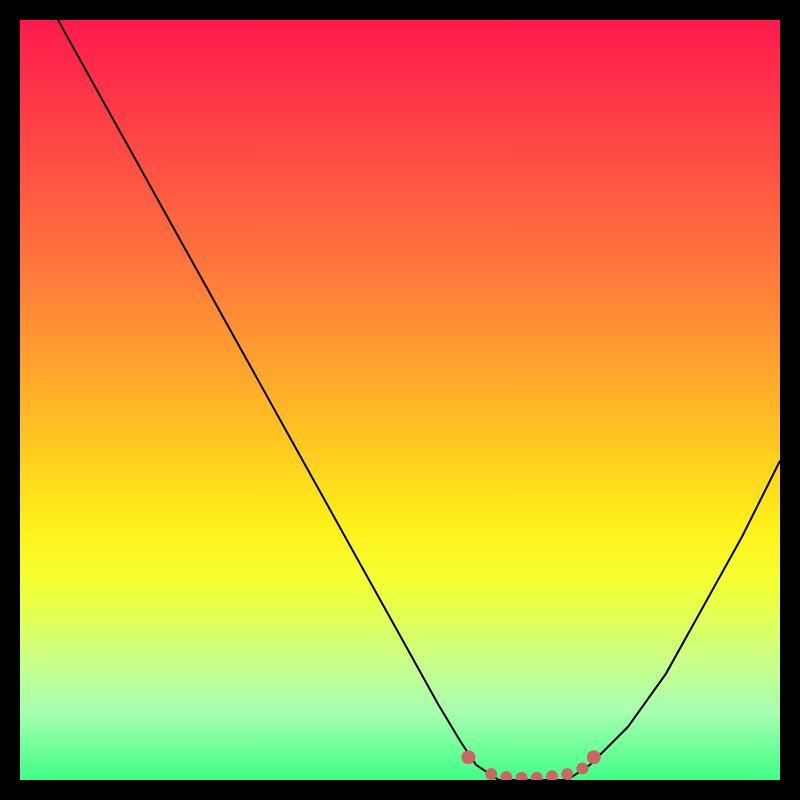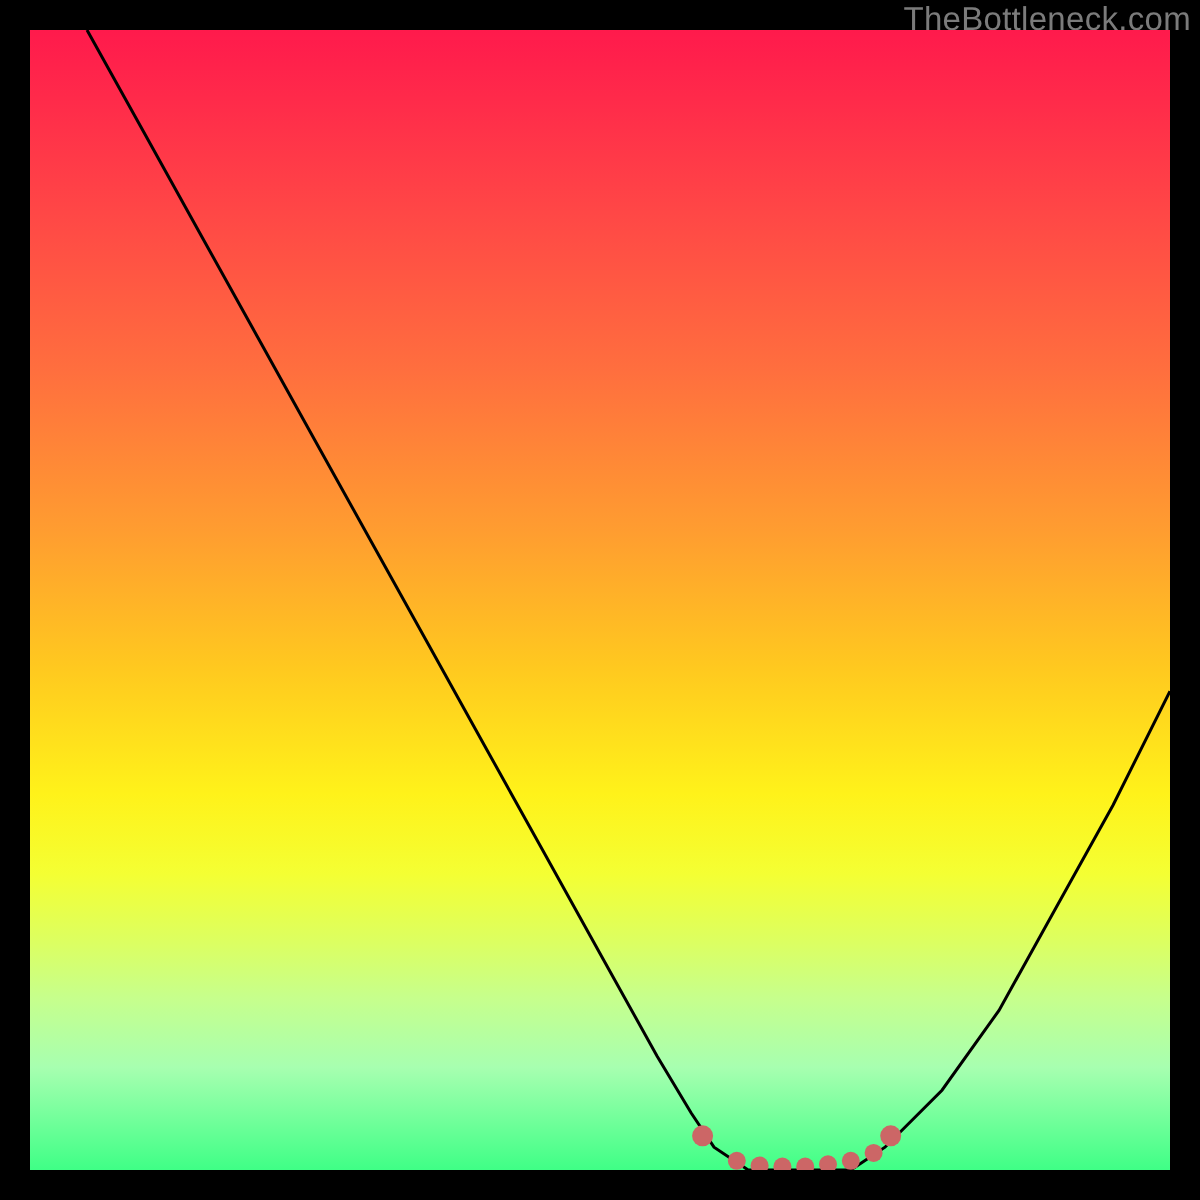--- a/index.html
+++ b/index.html
@@ -64,21 +64,20 @@
     font-size: 22px;
     font-weight: 500;
     color: #7b7b7b;
     letter-spacing: 0.2px;
   }
 </style>
 </head>
 <body>
 
 <div class="stage">
-  <div class="watermark">TheBottleneck.com</div>
   <div class="plot-area">
     <div class="gradient"></div>
     <svg class="curve-svg" viewBox="0 0 760 760" preserveAspectRatio="none">
       <path class="curve" d="M38.0 0.0 L76.0 68.4 L114.0 136.8 L152.0 205.2 L190.0 273.6 L228.0 342.0 L266.0 410.4 L304.0 478.8 L342.0 547.2 L380.0 615.6 L418.0 684.0 L440.8 722.0 L456.0 744.8 L478.8 760.0 L501.6 760.0 L524.4 760.0 L547.2 760.0 L570.0 744.8 L608.0 706.8 L646.0 653.6 L684.0 585.2 L722.0 516.8 L760.0 440.8"></path>
       <g>
           <circle class="marker" cx="448.4" cy="737.2" r="7"></circle>
           <circle class="marker" cx="471.2" cy="753.9" r="6"></circle>
           <circle class="marker" cx="486.4" cy="757.0" r="6"></circle>
           <circle class="marker" cx="501.6" cy="757.7" r="6"></circle>
           <circle class="marker" cx="516.8" cy="757.7" r="6"></circle>

